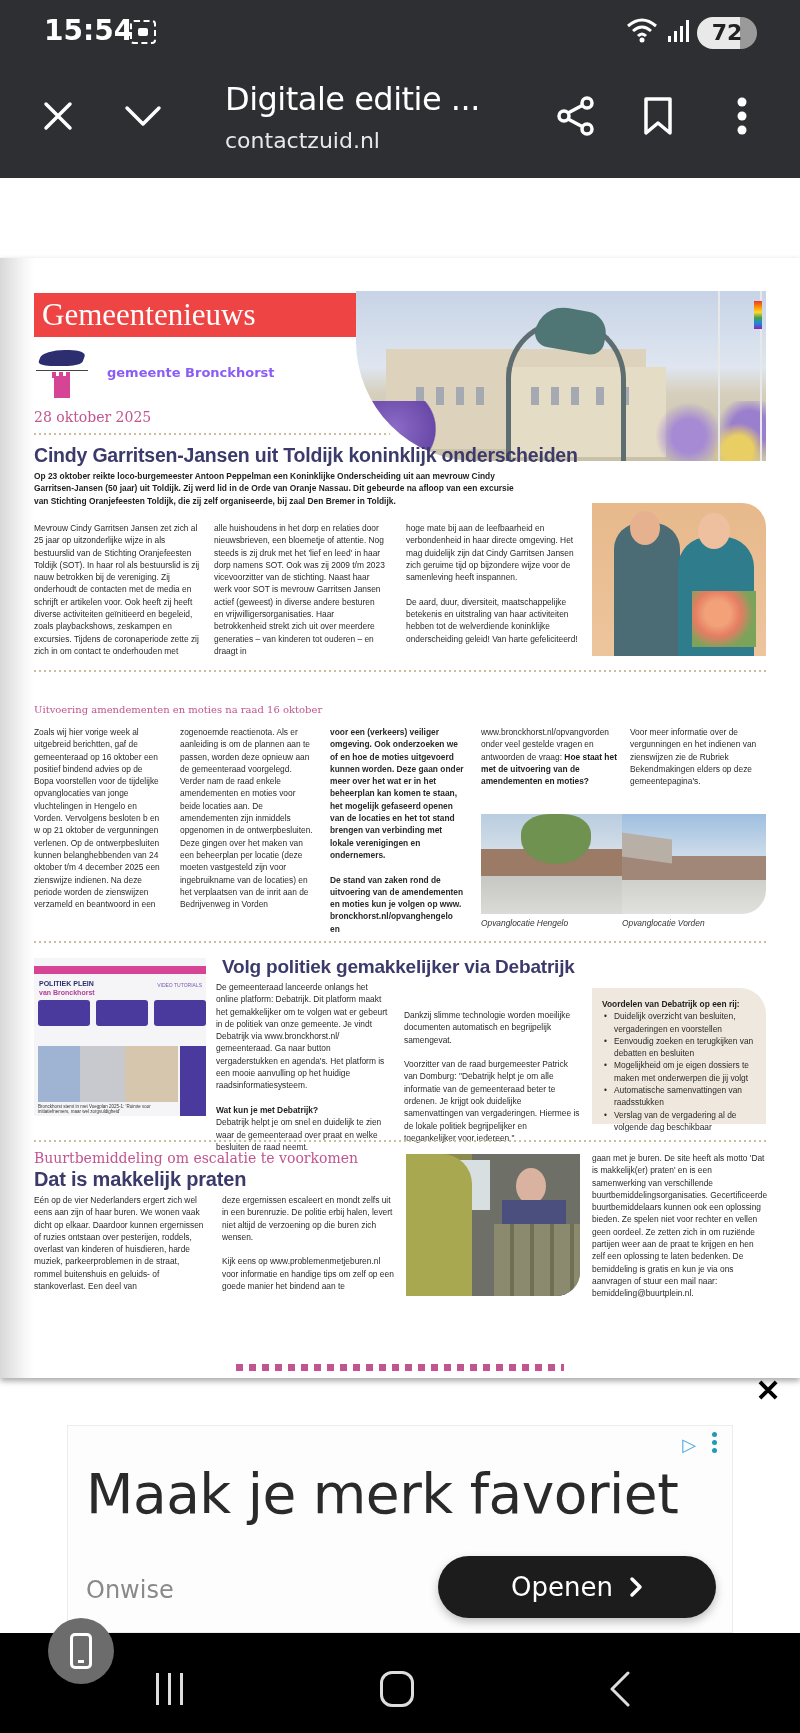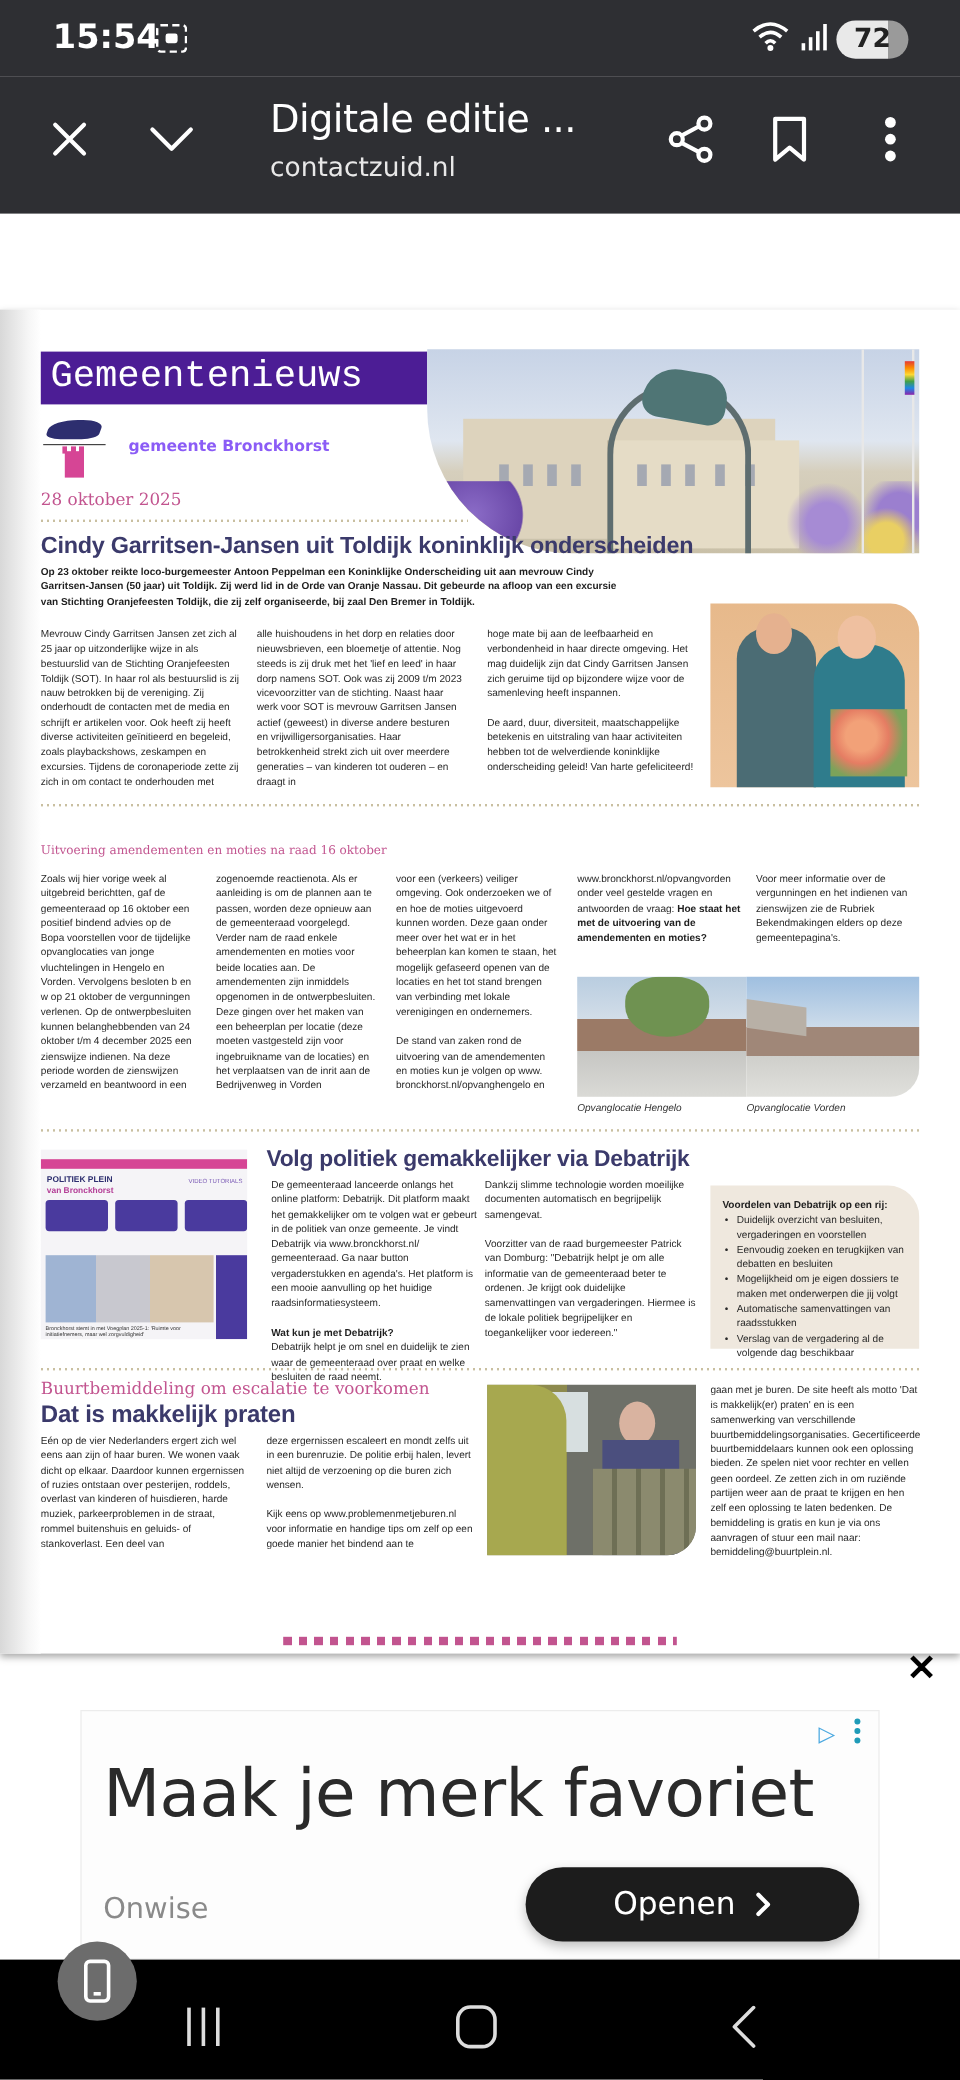--- a/index.html
+++ b/index.html
@@ -19,21 +19,21 @@
   .toolbar .chev { left: 115px; top: 24px; }
   .toolbar .title { position: absolute; left: 225px; top: 16px; font-size: 32px; color: #fff; font-family: "DejaVu Sans", sans-serif; letter-spacing: -0.5px; }
   .toolbar .domain { position: absolute; left: 225px; top: 64px; font-size: 22px; color: #e8e8e8; font-family: "DejaVu Sans", sans-serif; }
   .toolbar .share { left: 548px; top: 24px; }
   .toolbar .bookmark { left: 630px; top: 24px; }
   .toolbar .more { left: 714px; top: 24px; }
   .page-shadow { position: absolute; left: 0; top: 258px; width: 800px; height: 1120px; background: #fff; box-shadow: 0 3px 6px rgba(0,0,0,0.35); }
   .page-gutter { position: absolute; left: 0; top: 258px; width: 34px; height: 1120px; background: linear-gradient(90deg, #d8d8d8, #f6f6f6 70%, #ffffff); }
   .page { position: absolute; left: 0; top: 258px; width: 800px; height: 1120px; font-family: "Liberation Sans", sans-serif; color: #2a2a2a; }
 
-  .masthead { position: absolute; left: 34px; top: 35px; width: 322px; height: 44px; background: #4c1d95; color: #fff; font-family: Liberation Mono, monospace; font-size: 31px; padding-left: 8px; line-height: 44px; }
+  .masthead { position: absolute; left: 34px; top: 35px; width: 322px; height: 44px; background: #ef4444; color: #fff; font-family: Liberation Serif, serif; font-size: 31px; padding-left: 8px; line-height: 44px; }
   .hero { position: absolute; left: 356px; top: 33px; width: 410px; height: 170px; overflow: hidden; border-bottom-left-radius: 120px 120px; background: linear-gradient(180deg, #c7d3e6 0%, #dfe6f0 45%, #d6cfbd 60%, #c9c0a8 100%); }
   .hero .bldg { position: absolute; left: 30px; top: 58px; width: 260px; height: 100px; background: #ddd3bd; }
   .hero .bldg2 { position: absolute; left: 150px; top: 76px; width: 160px; height: 90px; background: #e5dcc6; border-left: 3px solid #bdb39c; }
   .hero .win { position: absolute; top: 96px; width: 8px; height: 18px; background: #a5a9b2; }
   .hero .arch { position: absolute; left: 150px; top: 28px; width: 120px; height: 170px; border: 5px solid #5e6d6f; border-bottom: none; border-radius: 60px 60px 0 0; }
   .hero .hare { position: absolute; left: 180px; top: 18px; width: 70px; height: 42px; background: #4f7575; border-radius: 40px 30px 20px 20px; transform: rotate(10deg); }
   .hero .flower1 { position: absolute; left: 2px; top: 110px; width: 90px; height: 70px; background: radial-gradient(circle at 40% 40%, #8b6cc7, #6a48a8 60%, transparent 62%); }
   .hero .flower2 { position: absolute; right: 0; top: 110px; width: 110px; height: 70px; background: radial-gradient(circle at 30% 50%, #a68bd4 20%, transparent 40%), radial-gradient(circle at 75% 70%, #e9cf63 15%, transparent 28%), radial-gradient(circle at 85% 40%, #9b7fcf 18%, transparent 32%); }
   .hero .pole { position: absolute; top: 0; width: 2px; height: 170px; background: #e8e8e8; }
   .hero .flag { position: absolute; right: 4px; top: 10px; width: 8px; height: 28px; background: linear-gradient(180deg, #e53935, #fb8c00, #fdd835, #43a047, #1e88e5, #8e24aa); }
@@ -202,21 +202,21 @@
     <div style="position:absolute; left:86px; top:34px; width:76px; height:130px; background:#2f7c8c; border-radius:30px 30px 0 0;"></div>
     <div style="position:absolute; left:106px; top:10px; width:32px; height:36px; background:#efc0a0; border-radius:50%;"></div>
     <div style="position:absolute; left:100px; top:88px; width:64px; height:56px; background: radial-gradient(circle at 40% 40%, #f2a178 25%, #e57d63 45%, #7ca35a 70%);"></div>
   </div>
 
   <div class="dots" style="left:34px; top:412px; width:732px;"></div>
 
   <div class="sub" style="left:34px; top:446px; font-size:10px;">Uitvoering amendementen en moties na raad 16 oktober</div>
   <div class="col" style="left:34px; top:468px; width:130px;">Zoals wij hier vorige week al uitgebreid berichtten, gaf de gemeenteraad op 16 oktober een positief bindend advies op de Bopa voorstellen voor de tijdelijke opvanglocaties van jonge vluchtelingen in Hengelo en Vorden. Vervolgens besloten b en w op 21 oktober de vergunningen verlenen. Op de ontwerpbesluiten kunnen belanghebbenden van 24 oktober t/m 4 december 2025 een zienswijze indienen. Na deze periode worden de zienswijzen verzameld en beantwoord in een</div>
   <div class="col" style="left:180px; top:468px; width:134px;">zogenoemde reactienota. Als er aanleiding is om de plannen aan te passen, worden deze opnieuw aan de gemeenteraad voorgelegd. Verder nam de raad enkele amendementen en moties voor beide locaties aan. De amendementen zijn inmiddels opgenomen in de ontwerpbesluiten. Deze gingen over het maken van een beheerplan per locatie (deze moeten vastgesteld zijn voor ingebruikname van de locaties) en het verplaatsen van de inrit aan de Bedrijvenweg in Vorden</div>
-  <div class="col" style="left:330px; top:468px; width:134px;">
+  <div class="col" style="left:330px; top:468px; width:134px;font-weight:bold;">
     <p>voor een (verkeers) veiliger omgeving. Ook onderzoeken we of en hoe de moties uitgevoerd kunnen worden. Deze gaan onder meer over het wat er in het beheerplan kan komen te staan, het mogelijk gefaseerd openen van de locaties en het tot stand brengen van verbinding met lokale verenigingen en ondernemers.</p>
     <p>De stand van zaken rond de uitvoering van de amendementen en moties kun je volgen op www. bronckhorst.nl/opvanghengelo en</p>
   </div>
   <div class="col" style="left:481px; top:468px; width:140px;"><span>www.bronckhorst.nl/opvangvorden onder veel gestelde vragen en antwoorden de vraag: </span><b>Hoe staat het met de uitvoering van de amendementen en moties?</b></div>
   <div class="col" style="left:630px; top:468px; width:138px;">Voor meer informatie over de vergunningen en het indienen van zienswijzen zie de Rubriek Bekendmakingen elders op deze gemeentepagina's.</div>
 
   <div class="photo" style="left:481px; top:556px; width:141px; height:100px; background: linear-gradient(180deg,#b9cde0 0%,#d2dde8 35%,#9b7a66 35%,#9b7a66 62%,#c6c6c3 62%,#dadad6 100%);">
     <div style="position:absolute; left:40px; top:0; width:70px; height:50px; background:#6f9251; border-radius:40% 40% 50% 50%;"></div>
   </div>
   <div class="photo" style="left:622px; top:556px; width:144px; height:100px; border-bottom-right-radius:24px; background: linear-gradient(180deg,#9fbfe0 0%,#cddcea 42%,#a08778 42%,#a08778 66%,#cfcfcb 66%,#e0e0dc 100%);">
@@ -233,25 +233,25 @@
     <div class="pp2">van Bronckhorst</div>
     <div class="vid">VIDEO TUTORIALS</div>
     <div class="card" style="left:4px"></div>
       <div class="card" style="left:62px"></div>
       <div class="card" style="left:120px"></div>
     <div class="hero2"></div>
     <div class="side"></div>
     <div class="caption2">Bronckhorst stemt in met Voegplan 2025-1: 'Ruimte voor initiatiefnemers, maar wel zorgvuldigheid'</div>
   </div>
   <div class="h1" style="left:222px; top:698px; font-size:19px;">Volg politiek gemakkelijker via Debatrijk</div>
-  <div class="col" style="left:226px; top:723px; width:172px;">
+  <div class="col" style="left:216px; top:723px; width:172px;">
     <p>De gemeenteraad lanceerde onlangs het online platform: Debatrijk. Dit platform maakt het gemakkelijker om te volgen wat er gebeurt in de politiek van onze gemeente. Je vindt Debatrijk via www.bronckhorst.nl/ gemeenteraad. Ga naar button vergaderstukken en agenda's. Het platform is een mooie aanvulling op het huidige raadsinformatiesysteem.</p>
     <p style="margin-top:12.3px;"><b>Wat kun je met Debatrijk?</b><br><span>Debatrijk helpt je om snel en duidelijk te zien waar de gemeenteraad over praat en welke besluiten de raad neemt.</span></p>
   </div>
-  <div class="col" style="left:404px; top:723px; width:176px;">
+  <div class="col" style="left:404px; top:751px; width:176px;">
     <p>Dankzij slimme technologie worden moeilijke documenten automatisch en begrijpelijk samengevat.</p>
     <p>Voorzitter van de raad burgemeester Patrick van Domburg: "Debatrijk helpt je om alle informatie van de gemeenteraad beter te ordenen. Je krijgt ook duidelijke samenvattingen van vergaderingen. Hiermee is de lokale politiek begrijpelijker en toegankelijker voor iedereen."</p>
   </div>
   <div class="sidebox">
     <div class="sb-title">Voordelen van Debatrijk op een rij:</div>
     <ul>
       <li>Duidelijk overzicht van besluiten, vergaderingen en voorstellen</li>
       <li>Eenvoudig zoeken en terugkijken van debatten en besluiten</li>
       <li>Mogelijkheid om je eigen dossiers te maken met onderwerpen die jij volgt</li>
       <li>Automatische samenvattingen van raadsstukken</li>

